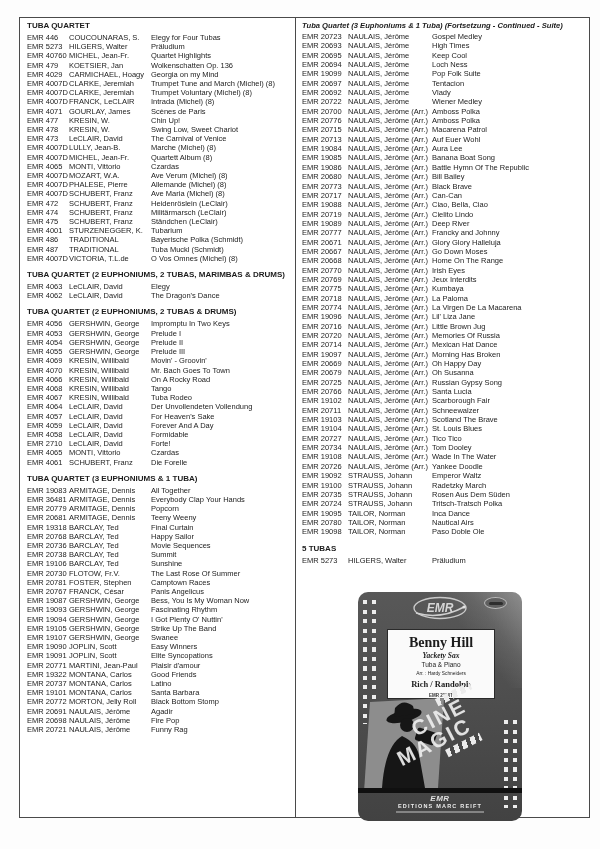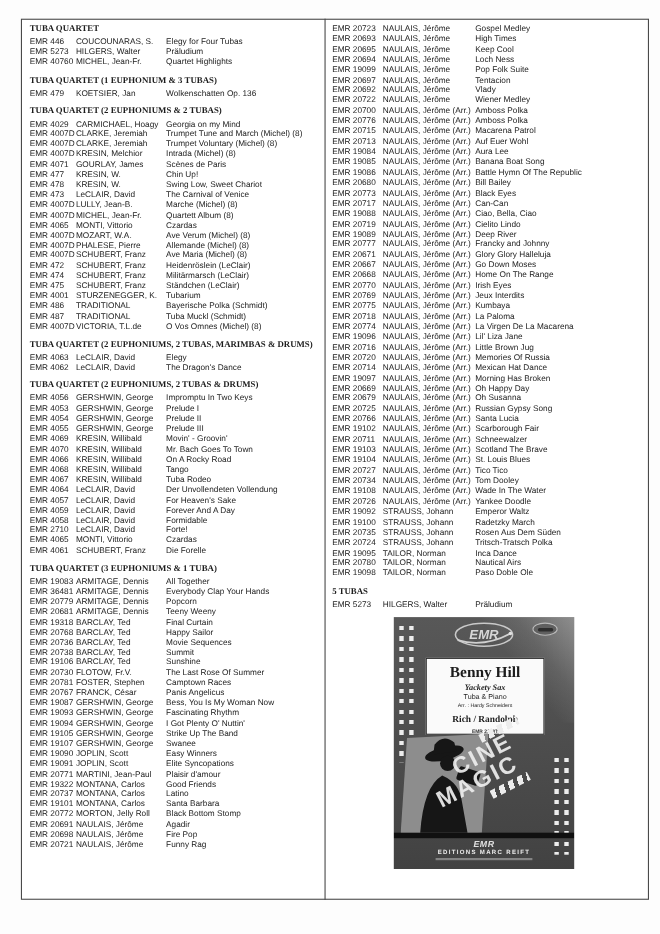--- a/index.html
+++ b/index.html
@@ -6,35 +6,35 @@
   html,body { width:600px; height:849px; background:#fdfdfd; font-family:"Liberation Sans", sans-serif; color:#1c1c1c; }
   body { position:relative; overflow:hidden; }
 
   .page-border { position:absolute; left:19px; top:17px; width:571px; height:801px; border:1px solid #4a4a4a; background:#fff; }
   .divider { position:absolute; left:295px; top:17px; width:1px; height:801px; background:#4a4a4a; }
 
   .col { position:absolute; top:21px; }
   #left-col  { left:27px;  width:265px; }
   #right-col { left:302px; width:286px; }
 
-  .sec-h { font-weight:bold; font-size:8px; line-height:9px; margin:7px 0 3px; white-space:nowrap;font-family:Liberation Serif, serif; }
+  .sec-h { font-weight:bold; font-size:8px; line-height:9px; margin:7px 0 3px; white-space:nowrap; }
   .sec-h.italic { font-style:italic; font-size:7.6px; margin:0 0 2px; }
   .col > .sec-h:first-child { margin-top:0; }
 
   .row { display:flex; line-height:9.2px; font-size:7.5px; white-space:nowrap; }
   #right-col .row { line-height:9.35px; }
   .row .c0 { flex:none; width:42px; }
   .row .c1 { flex:none; width:82px; }
   .row .c2 { flex:1; }
   #right-col .row .c0 { width:46px; }
   #right-col .row .c1 { width:84px; }
 
   
-  .cover { position:absolute; left:358px; top:561px; width:164px; height:229px;
-           background:linear-gradient(180deg,#585858 0%,#4c4c4c 55%,#424242 100%); overflow:hidden; }
+  .cover { position:absolute; left:358px; top:592px; width:164px; height:229px;
+           background:linear-gradient(180deg,#585858 0%,#4c4c4c 55%,#424242 100%); overflow:hidden;border-radius:10px; }
   .fold { position:absolute; right:0; top:0; width:84px; height:96px;
           background:linear-gradient(232deg, rgba(230,230,230,.38) 0%, rgba(230,230,230,.10) 34%, rgba(0,0,0,0) 55%); }
   .perf { position:absolute; width:4px;
           background:repeating-linear-gradient(to bottom, #ededed 0 4px, rgba(0,0,0,0) 4px 9.5px); }
   .perf.la { left:5px;  top:8px;   height:124px; }
   .perf.lb { left:14px; top:8px;   height:124px; }
   .perf.ra { right:14px; top:128px; height:88px; }
   .perf.rb { right:5px;  top:128px; height:88px; }
 
   .emr-logo { position:absolute; left:54px; top:4px; }
@@ -85,45 +85,43 @@
     <div class="row">
       <span class="c0">EMR 5273</span>
       <span class="c1">HILGERS, Walter</span>
       <span class="c2">Präludium</span>
     </div>
     <div class="row">
       <span class="c0">EMR 40760</span>
       <span class="c1">MICHEL, Jean-Fr.</span>
       <span class="c2">Quartet Highlights</span>
     </div>
-    <div class="sec-h">TUBA QUARTET (1 EUPHONIUM &amp; 3 TUBAS)</div>
     <div class="row">
       <span class="c0">EMR 479</span>
       <span class="c1">KOETSIER, Jan</span>
       <span class="c2">Wolkenschatten Op. 136</span>
     </div>
-    <div class="sec-h">TUBA QUARTET (2 EUPHONIUMS &amp; 2 TUBAS)</div>
     <div class="row">
       <span class="c0">EMR 4029</span>
       <span class="c1">CARMICHAEL, Hoagy</span>
       <span class="c2">Georgia on my Mind</span>
     </div>
     <div class="row">
       <span class="c0">EMR 4007D</span>
       <span class="c1">CLARKE, Jeremiah</span>
       <span class="c2">Trumpet Tune and March (Michel) (8)</span>
     </div>
     <div class="row">
       <span class="c0">EMR 4007D</span>
       <span class="c1">CLARKE, Jeremiah</span>
       <span class="c2">Trumpet Voluntary (Michel) (8)</span>
     </div>
     <div class="row">
       <span class="c0">EMR 4007D</span>
-      <span class="c1">KRESIN, Melchior</span>
+      <span class="c1">FRANCK, LeCLAIR</span>
       <span class="c2">Intrada (Michel) (8)</span>
     </div>
     <div class="row">
       <span class="c0">EMR 4071</span>
       <span class="c1">GOURLAY, James</span>
       <span class="c2">Scènes de Paris</span>
     </div>
     <div class="row">
       <span class="c0">EMR 477</span>
       <span class="c1">KRESIN, W.</span>
@@ -427,20 +425,21 @@
       <span class="c1">NAULAIS, Jérôme</span>
       <span class="c2">Fire Pop</span>
     </div>
     <div class="row">
       <span class="c0">EMR 20721</span>
       <span class="c1">NAULAIS, Jérôme</span>
       <span class="c2">Funny Rag</span>
     </div>
   </div>
 <div class="col" id="right-col">
+    <div class="sec-h italic">Tuba Quartet (3 Euphoniums &amp; 1 Tuba) (Fortsetzung - Continued - Suite)</div>
     <div class="row">
       <span class="c0">EMR 20723</span>
       <span class="c1">NAULAIS, Jérôme</span>
       <span class="c2">Gospel Medley</span>
     </div>
     <div class="row">
       <span class="c0">EMR 20693</span>
       <span class="c1">NAULAIS, Jérôme</span>
       <span class="c2">High Times</span>
     </div>
@@ -510,21 +509,21 @@
       <span class="c2">Battle Hymn Of The Republic</span>
     </div>
     <div class="row">
       <span class="c0">EMR 20680</span>
       <span class="c1">NAULAIS, Jérôme (Arr.)</span>
       <span class="c2">Bill Bailey</span>
     </div>
     <div class="row">
       <span class="c0">EMR 20773</span>
       <span class="c1">NAULAIS, Jérôme (Arr.)</span>
-      <span class="c2">Black Eyes</span>
+      <span class="c2">Black Brave</span>
     </div>
     <div class="row">
       <span class="c0">EMR 20717</span>
       <span class="c1">NAULAIS, Jérôme (Arr.)</span>
       <span class="c2">Can-Can</span>
     </div>
     <div class="row">
       <span class="c0">EMR 19088</span>
       <span class="c1">NAULAIS, Jérôme (Arr.)</span>
       <span class="c2">Ciao, Bella, Ciao</span>

